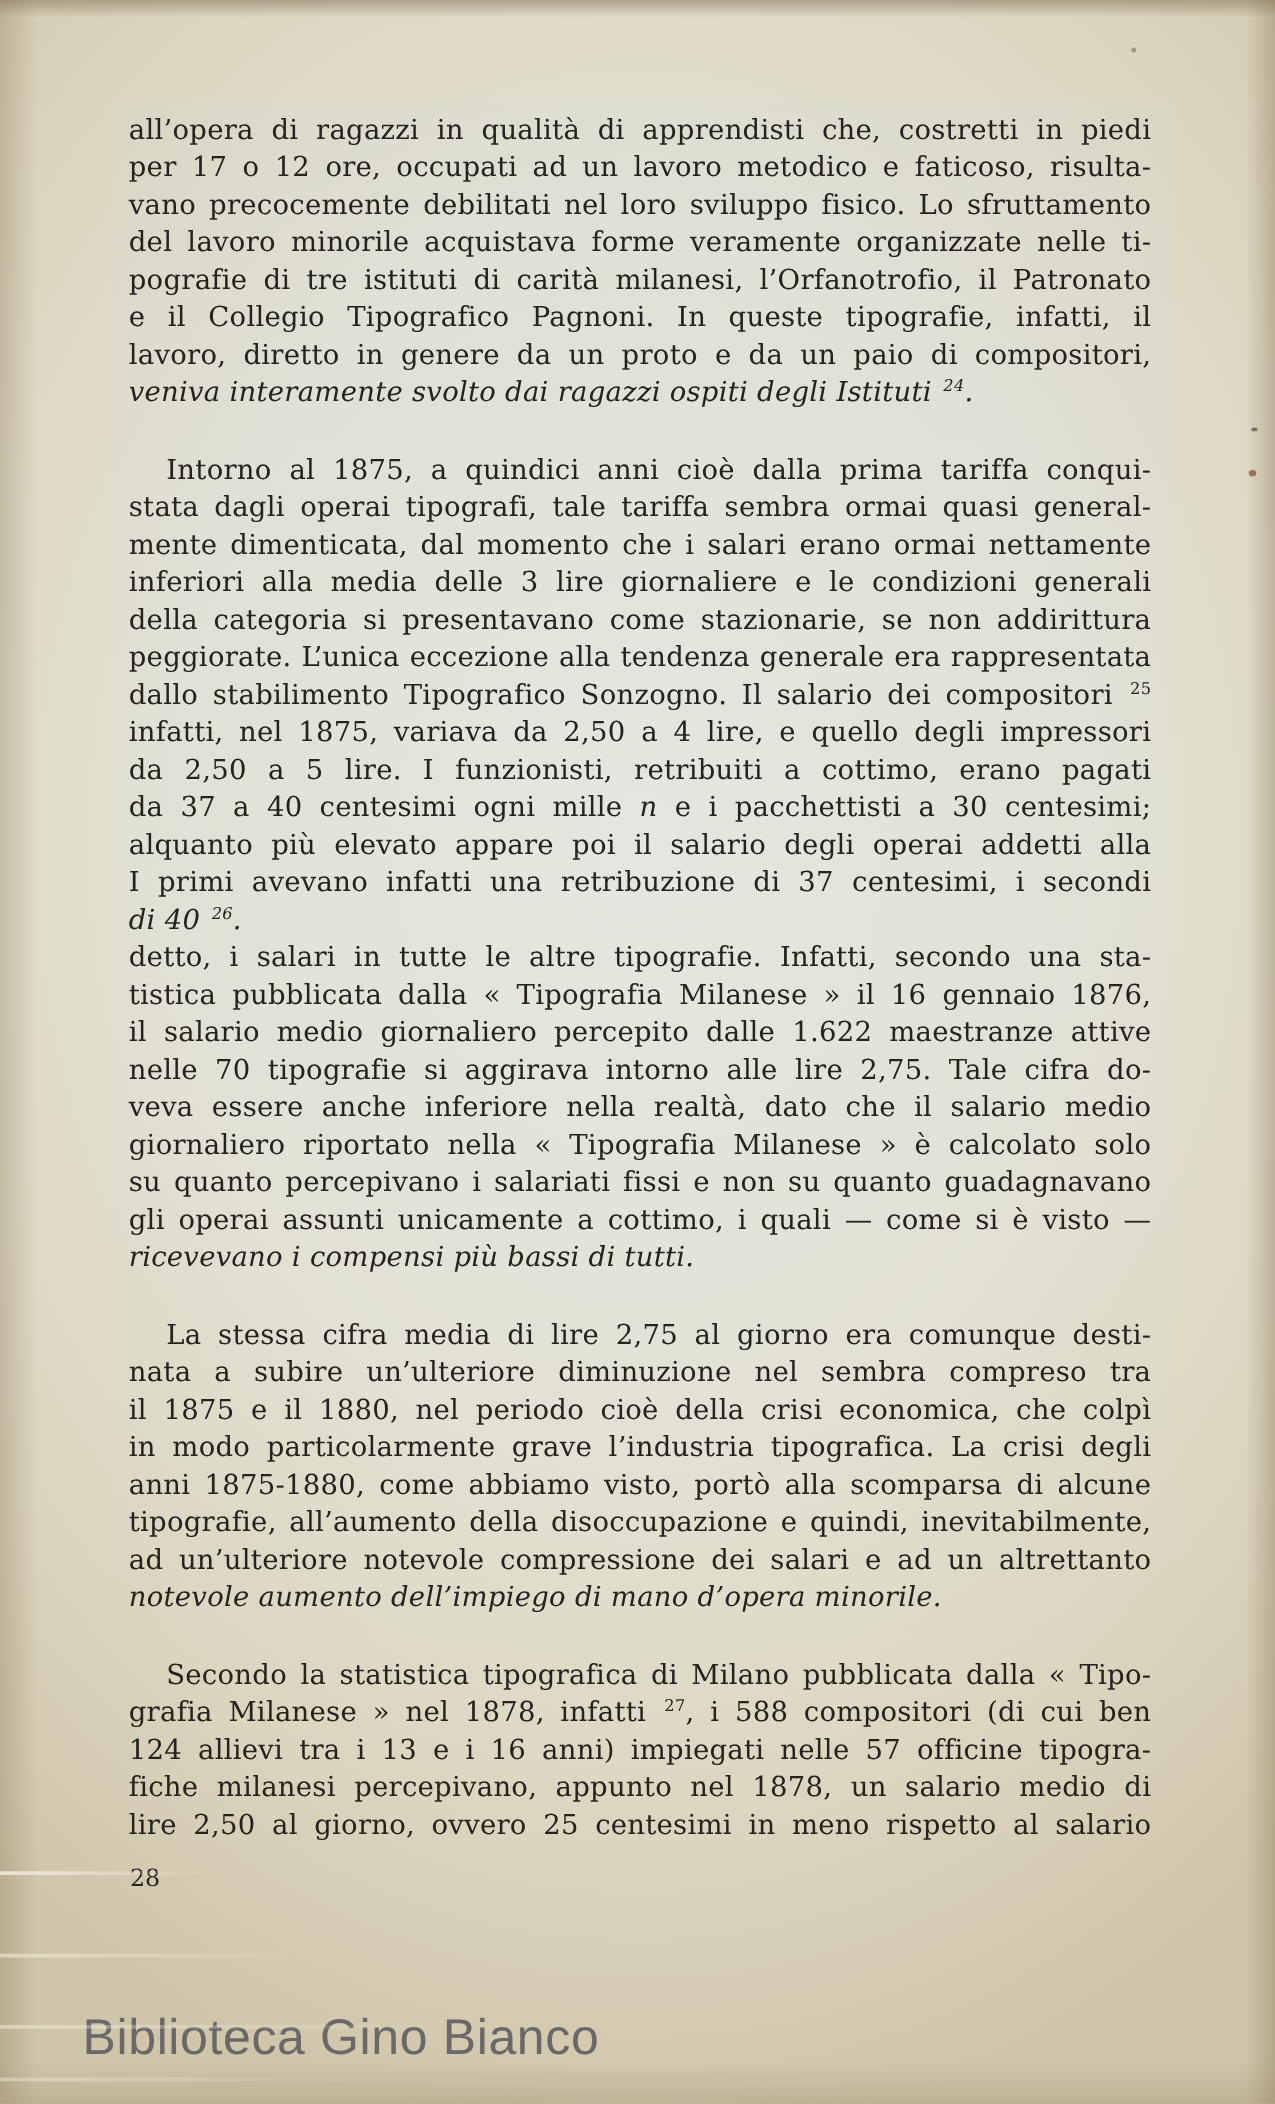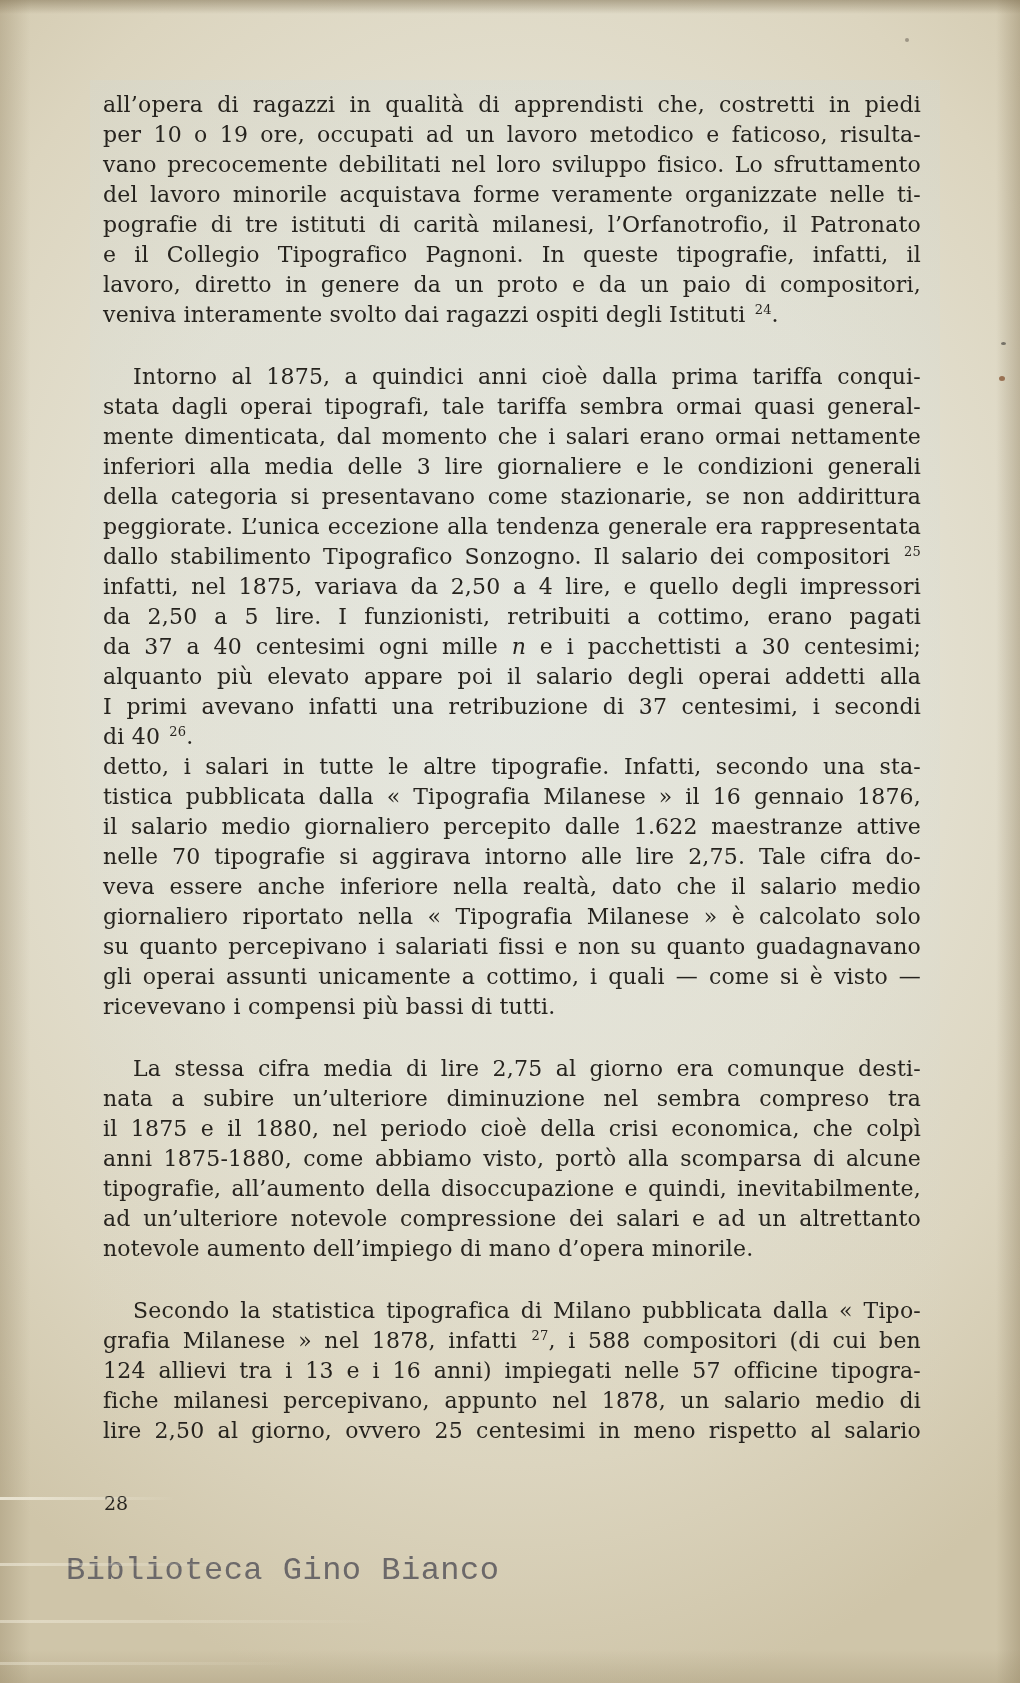--- a/index.html
+++ b/index.html
@@ -38,59 +38,59 @@
     letter-spacing: 0.2px;
   }
   .para { margin: 0; padding: 0; }
   .line {
     display: block;
     text-align: justify;
     text-align-last: justify;
     white-space: normal;
   }
   .line.indent { padding-left: 30px; margin-top: 32px; }
-  .line.unjust { text-align-last: left; }
+  .line.unjust { text-align-last: left; font-style: italic; }
   .line sup {
     font-size: 13px;
     line-height: 0;
     vertical-align: baseline;
     position: relative; top: -8px;
     margin-left: 2px;
   }
   .page-number {
     position: absolute;
     left: 104px; top: 1492px;
     font-size: 19px;
   }
   .watermark {
     position: absolute;
-    left: 66px; top: 1552px;
-    font-family: Liberation Mono, monospace;
-    font-size: 32px;
+    left: 66px; top: 1608px;
+    font-family: Liberation Sans, sans-serif;
+    font-size: 40px;
     color: var(--wm, #6b6869);
     letter-spacing: 0.5px;
   }
   .streak {
     position: absolute;
     height: 3px;
     background: linear-gradient(90deg, rgba(248,245,232,.75), rgba(248,245,232,0));
     pointer-events: none;
   }
   .speck { position: absolute; border-radius: 50%; pointer-events: none; }
 </style>
 </head>
 <body>
 
 <div class="page" style="--paper-center: #e8e8df; --paper-edge: #cfc5a9; --ink: #26231e; --wm: #6b6869;">
   <div class="ink-wash"></div>
 
   <main class="text-block">
       <p class="para">
         <span class="line">all’opera di ragazzi in qualità di apprendisti che, costretti in piedi</span>
-        <span class="line">per 10 o 19 ore, occupati ad un lavoro metodico e faticoso, risulta-</span>
+        <span class="line">per 17 o 12 ore, occupati ad un lavoro metodico e faticoso, risulta-</span>
         <span class="line">vano precocemente debilitati nel loro sviluppo fisico. Lo sfruttamento</span>
         <span class="line">del lavoro minorile acquistava forme veramente organizzate nelle ti-</span>
         <span class="line">pografie di tre istituti di carità milanesi, l’Orfanotrofio, il Patronato</span>
         <span class="line">e il Collegio Tipografico Pagnoni. In queste tipografie, infatti, il</span>
         <span class="line">lavoro, diretto in genere da un proto e da un paio di compositori,</span>
         <span class="line unjust">veniva interamente svolto dai ragazzi ospiti degli Istituti <sup>24</sup>.</span>
       </p>
       <p class="para">
         <span class="line indent">Intorno al 1875, a quindici anni cioè dalla prima tariffa conqui-</span>
         <span class="line">stata dagli operai tipografi, tale tariffa sembra ormai quasi general-</span>
@@ -114,20 +114,21 @@
         <span class="line">veva essere anche inferiore nella realtà, dato che il salario medio</span>
         <span class="line">giornaliero riportato nella « Tipografia Milanese » è calcolato solo</span>
         <span class="line">su quanto percepivano i salariati fissi e non su quanto guadagnavano</span>
         <span class="line">gli operai assunti unicamente a cottimo, i quali — come si è visto —</span>
         <span class="line unjust">ricevevano i compensi più bassi di tutti.</span>
       </p>
       <p class="para">
         <span class="line indent">La stessa cifra media di lire 2,75 al giorno era comunque desti-</span>
         <span class="line">nata a subire un’ulteriore diminuzione nel sembra compreso tra</span>
         <span class="line">il 1875 e il 1880, nel periodo cioè della crisi economica, che colpì</span>
+        <span class="line">in modo particolarmente grave l’industria tipografica. La crisi degli</span>
         <span class="line">anni 1875-1880, come abbiamo visto, portò alla scomparsa di alcune</span>
         <span class="line">tipografie, all’aumento della disoccupazione e quindi, inevitabilmente,</span>
         <span class="line">ad un’ulteriore notevole compressione dei salari e ad un altrettanto</span>
         <span class="line unjust">notevole aumento dell’impiego di mano d’opera minorile.</span>
       </p>
       <p class="para">
         <span class="line indent">Secondo la statistica tipografica di Milano pubblicata dalla « Tipo-</span>
         <span class="line">grafia Milanese » nel 1878, infatti <sup>27</sup>, i 588 compositori (di cui ben</span>
         <span class="line">124 allievi tra i 13 e i 16 anni) impiegati nelle 57 officine tipogra-</span>
         <span class="line">fiche milanesi percepivano, appunto nel 1878, un salario medio di</span>

